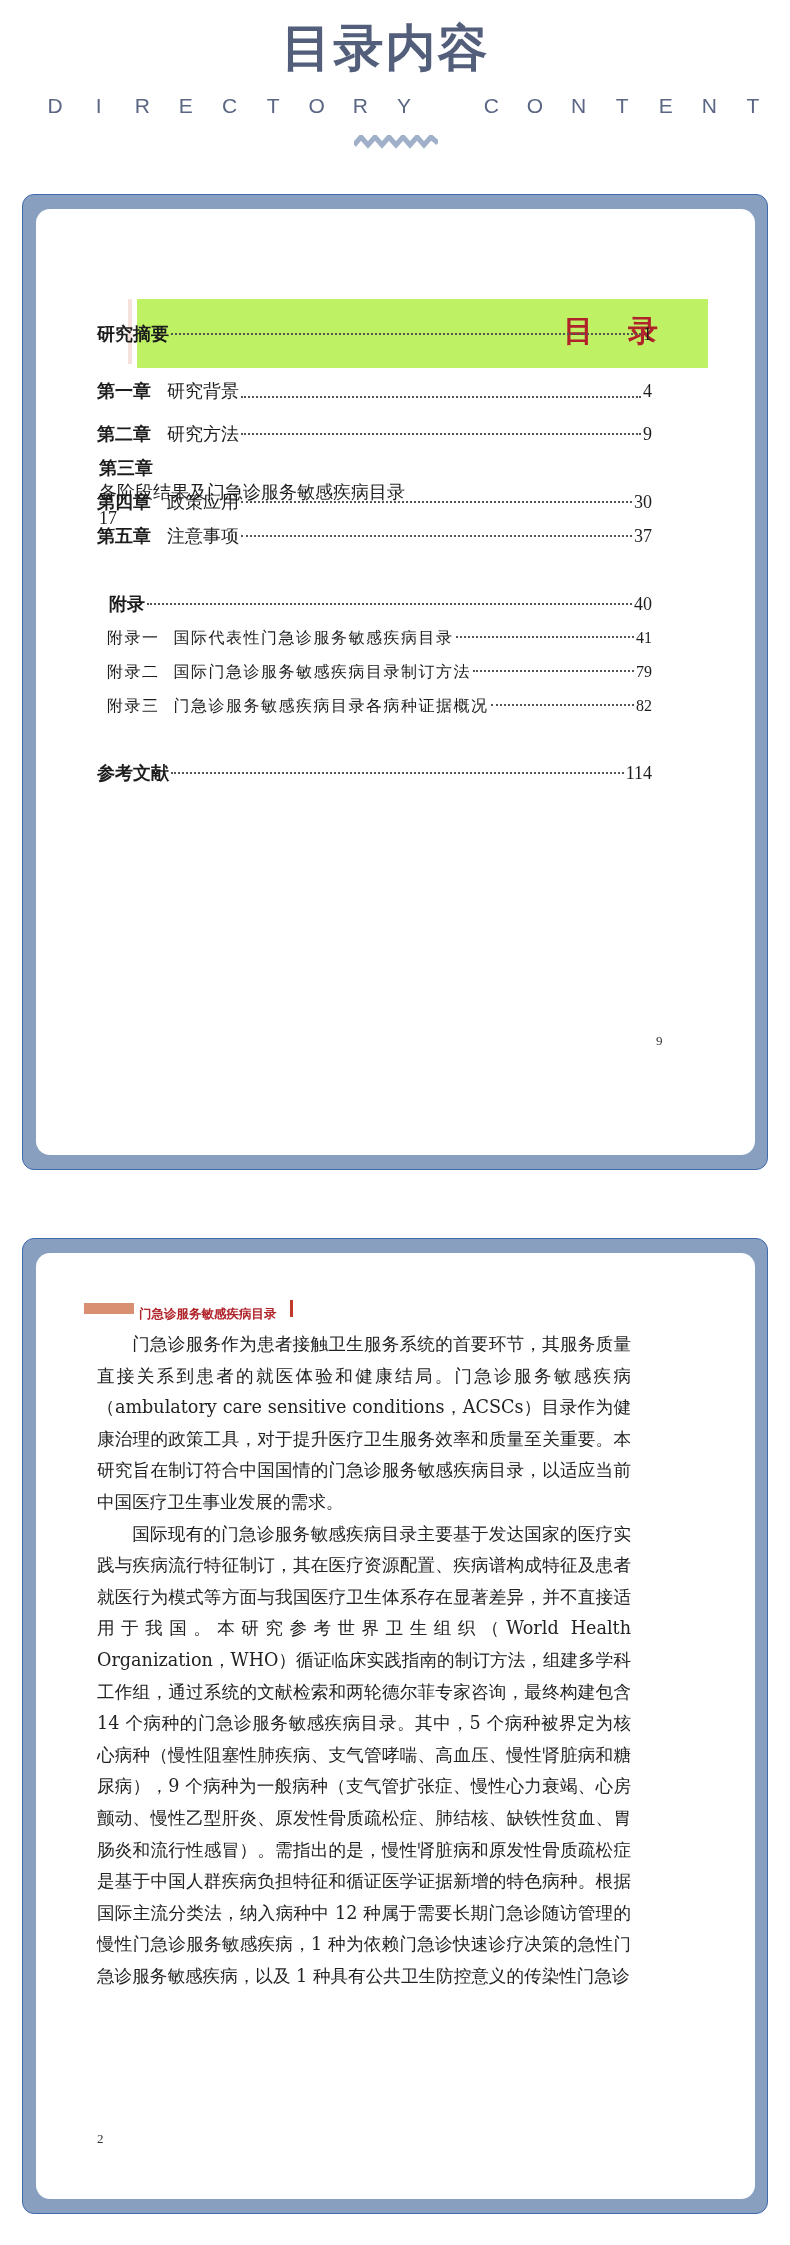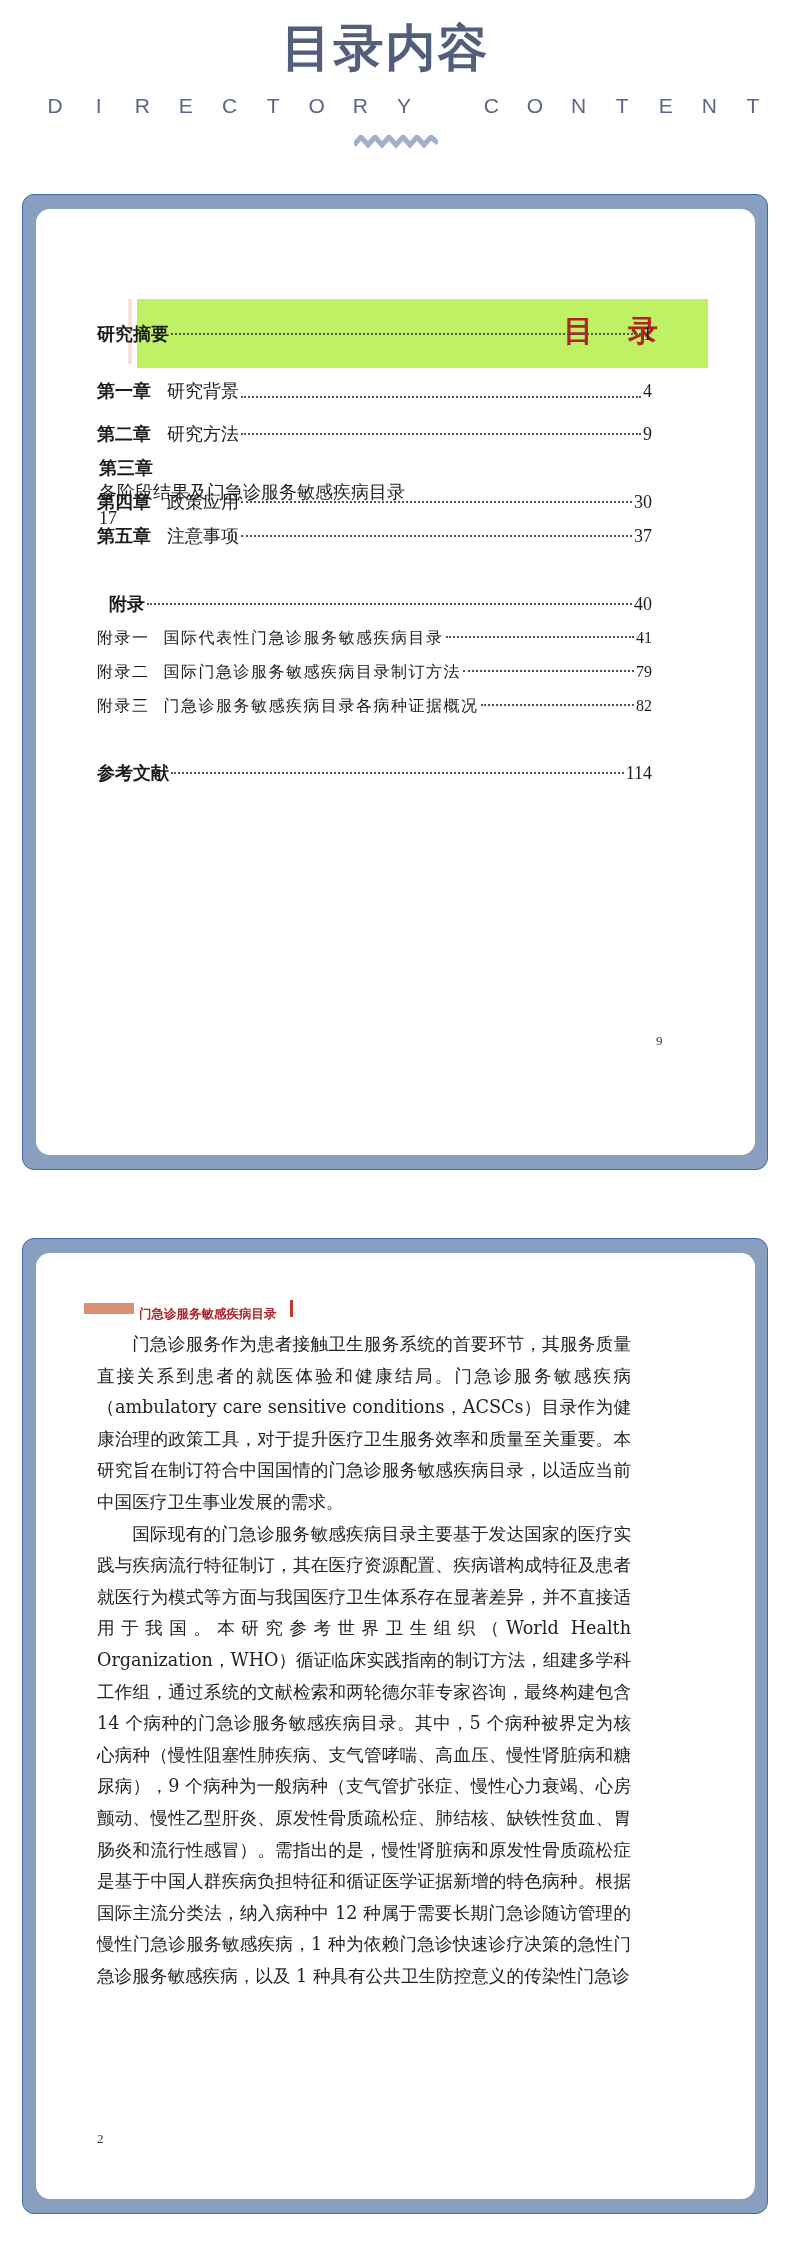--- a/index.html
+++ b/index.html
@@ -43,21 +43,21 @@
     position: absolute; right: 38px; top: 14px; font-size: 30px; color: #b0232a;
     font-weight: bold; letter-spacing: 12px; line-height: 36px;
   }
   .toc-row {
     position: absolute; left: 61px; width: 555px; display: flex; align-items: baseline;
     font-size: 18px; line-height: 24px; color: #1c1c1c;
   }
   .toc-row .lbl { white-space: nowrap; }
   .toc-row .lbl.bold { font-weight: bold; }
   .toc-row .chap { font-weight: bold; white-space: nowrap; margin-right: 16px; }
-  .toc-row .app { white-space: nowrap; margin-right: 14px; letter-spacing: 1.5px; }
+  .toc-row .app { white-space: nowrap; margin-right: 14px; letter-spacing: 1.5px; margin-left: 10px; }
   .toc-row .sub-lbl { white-space: nowrap; letter-spacing: 1.5px; }
   .toc-row .dots {
     flex: 1; margin: 0 2px; border-bottom: 2px dotted #555; height: 1px;
     position: relative; top: -5px;
   }
   .toc-row .pg { white-space: nowrap; font-family: "Liberation Serif", serif; }
   .toc-row.appx { font-size: 16px; }
   .page-num-1 { position: absolute; left: 620px; top: 824px; font-size: 13px; color: #333; font-family: "Liberation Serif", serif; }
 
   

